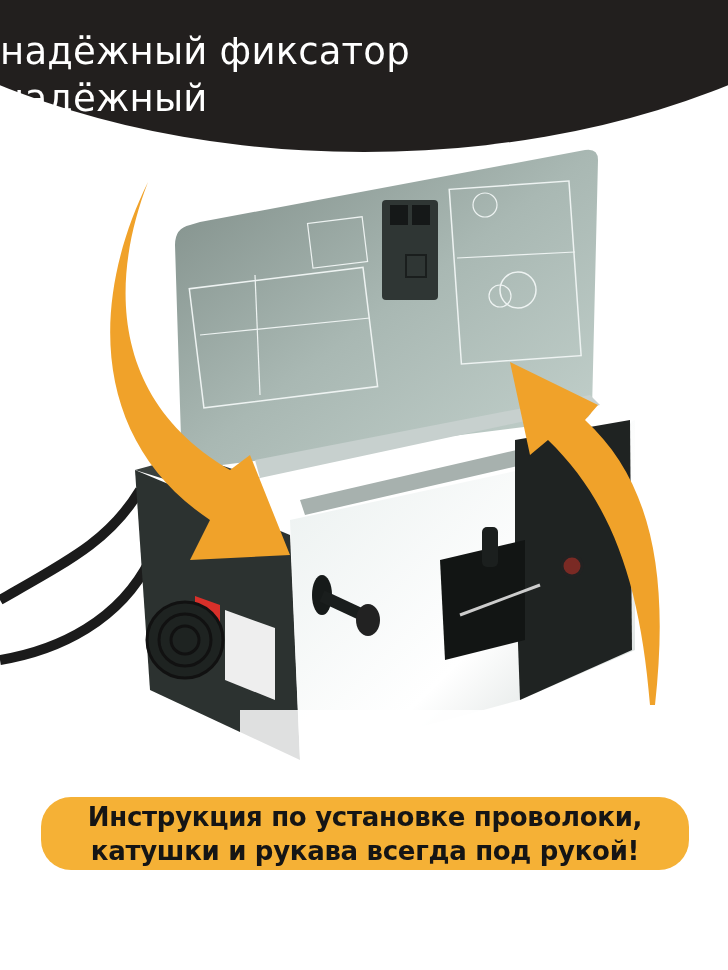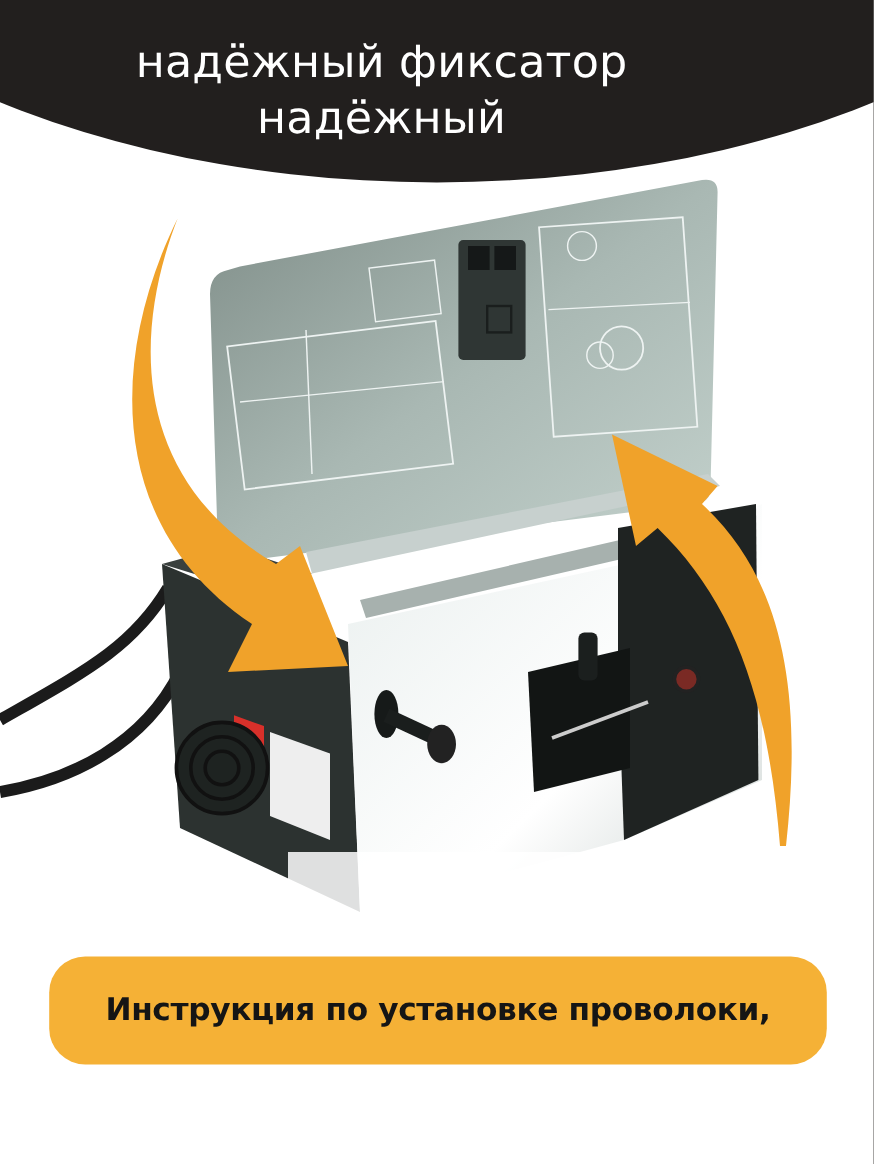--- a/index.html
+++ b/index.html
@@ -1,20 +1,20 @@
 <!DOCTYPE html>
 <html><head>
 <meta charset="utf-8">
 <style>
   html, body { margin:0; padding:0; }
   body { width:728px; height:970px; background:#ffffff; position:relative; overflow:hidden; font-family:"DejaVu Sans", sans-serif; }
   .header-arc { position:absolute; left:-260px; top:-560px; width:1248px; height:712px; border-radius:50%; background:#221f1e; }
-  .header-title { position:absolute; left:0; top:28px; width:636px; text-align:center; color:#ffffff; font-size:37px; line-height:47px; font-weight:normal; letter-spacing:0.2px; }
+  .header-title { position:absolute; left:0; top:28px; width:636px; text-align:left; color:#ffffff; font-size:37px; line-height:47px; font-weight:normal; letter-spacing:0.2px; }
   .product { position:absolute; left:0; top:140px; width:728px; height:650px; }
-  .banner { position:absolute; left:41px; top:797px; width:648px; height:90px; background:#f5b136; display:flex; flex-direction:column; justify-content:center; align-items:center;border-radius:30px; }
+  .banner { position:absolute; left:41px; top:797px; width:648px; height:73px; background:#f5b136; display:flex; flex-direction:column; justify-content:center; align-items:center;border-radius:30px; }
   .banner-line { color:#151515; font-weight:bold; font-size:26px; line-height:34px; letter-spacing:-0.3px; }
 </style>
 </head>
 <body>
 
 <div class="header-arc"></div>
 <div class="header-title">
   <div>надёжный фиксатор</div>
   <div>надёжный</div>
 </div>
@@ -92,13 +92,14 @@
 
   <rect x="240" y="710" width="440" height="50" fill="#ffffff" opacity="0.85"></rect>
 
   <path d="M148 182 C110 280 110 400 230 470 L250 455 L290 555 L190 560 L210 520 C90 440 90 300 148 182 Z" fill="#f0a22a"></path>
 
   <path d="M655 705 C670 570 650 480 585 420 L598 405 L510 362 L530 455 L548 440 C610 500 640 580 650 705 Z" fill="#f0a22a"></path>
 </svg>
 
 <div class="banner">
   <div class="banner-line">Инструкция по установке проволоки,</div>
+  <div class="banner-line">катушки и рукава всегда под рукой!</div>
 </div>
 
 </body></html>

